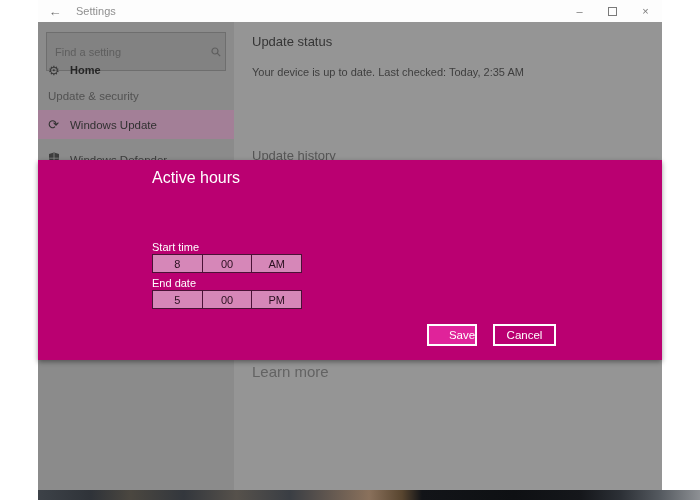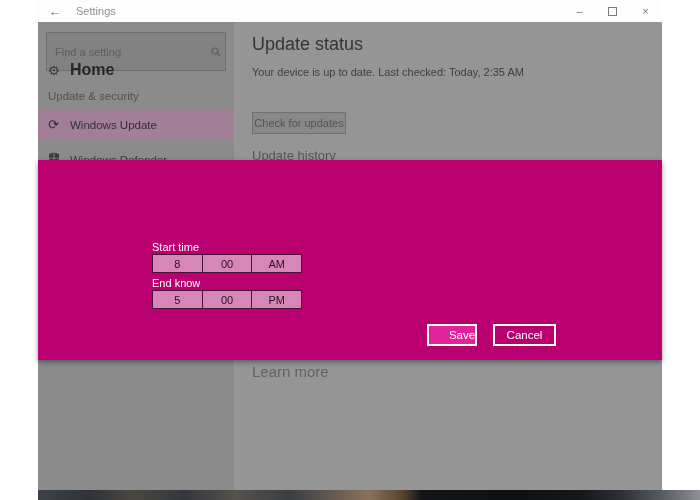--- a/index.html
+++ b/index.html
@@ -26,32 +26,32 @@
   .sidebar { position:absolute; left:0; top:0; width:196px; height:468px; background:#8b8b8b; }
   .search-box { position:absolute; left:8px; top:10px; width:180px; height:39px; background:#828282;
                 border:1px solid #6e6e6e; display:flex; align-items:center; }
   .search-box input { flex:1; background:transparent; border:none; outline:none; font-size:11px;
                       color:#4f4f4f; padding:0 4px 0 8px; font-family:inherit; }
   .search-box input::placeholder { color:#5e5e5e; opacity:1; }
   .search-glyph { width:18px; display:flex; align-items:center; justify-content:center; }
 
   .home-row { position:absolute; left:0; top:36px; width:196px; height:24px; display:flex; align-items:center; }
   .home-row .nav-icon { width:22px; margin-left:10px; color:#3a3a3a; font-size:13px; text-align:left; }
-  .home-row .nav-label { color:#262626; font-size:16px; font-weight:bold; }
+  .home-row .nav-label { color:#262626; font-size:11px; font-weight:bold; }
 
   .section-label { position:absolute; left:10px; top:68px; color:#525252; font-size:11.5px; }
 
   .nav-row { position:absolute; left:0; width:196px; height:29px; display:flex; align-items:center; }
   .nav-row .nav-icon { width:22px; margin-left:10px; font-size:13px; color:#3c3c3c; }
   .nav-row .nav-label { font-size:11.5px; color:#3c3c3c; }
   .nav-row.active { background:#a37f97; }
   .nav-row.active .nav-label, .nav-row.active .nav-icon { color:#313131; }
 
   .main { position:absolute; left:196px; top:0; width:428px; height:468px; background:#959595; }
-  .page-title { position:absolute; left:18px; top:12px; color:#353535; font-size:18px; font-weight:400; }
+  .page-title { position:absolute; left:18px; top:12px; color:#353535; font-size:13px; font-weight:400; }
   .status-line { position:absolute; left:18px; top:44px; color:#3e3e3e; font-size:11px; }
   .check-btn { position:absolute; left:18px; top:90px; width:94px; height:22px; background:#888888;
                border:1px solid #717171; color:#545454; font-size:11px; text-align:center; line-height:20px; }
   .history-link { position:absolute; left:18px; top:126px; color:#555555; font-size:13px; }
   .learn-link { position:absolute; left:18px; top:341px; color:#636363; font-size:15px; }
 
   
   .dialog { position:absolute; left:0; top:160px; width:624px; height:200px; background:#ba0071;
             box-shadow:0 2px 5px rgba(0,0,0,0.4); color:#ffffff; }
   .dlg-title { position:absolute; left:114px; top:9px; font-size:16px; font-weight:400; }
@@ -131,36 +131,36 @@
               <line x1="1.2" y1="6.2" x2="10.8" y2="6.2" stroke="#8b8b8b" stroke-width="0.8"></line>
             </svg>
           </span>
           <span class="nav-label">Windows Defender</span>
         </div>
       </div>
 
       <div class="main">
         <div class="page-title">Update status</div>
         <div class="status-line">Your device is up to date. Last checked: Today, 2:35 AM</div>
-        <div class="check-btn">Check for updates</div>
         <div class="history-link">Update history</div>
         <div class="learn-link">Learn more</div>
       </div>
     </div>
 
     <div class="dialog">
+      <div class="dlg-title">Active hours</div>
 
       <div class="time-label lbl-start">Start time</div>
       <div class="time-row row-start">
         <div class="time-cell">8</div>
         <div class="time-cell">00</div>
         <div class="time-cell">AM</div>
       </div>
 
-      <div class="time-label lbl-end">End know</div>
+      <div class="time-label lbl-end">End date</div>
       <div class="time-row row-end">
         <div class="time-cell">5</div>
         <div class="time-cell">00</div>
         <div class="time-cell">PM</div>
       </div>
 
       <div class="dlg-btn save-btn">Save</div>
       <div class="dlg-btn cancel-btn">Cancel</div>
     </div>
 

